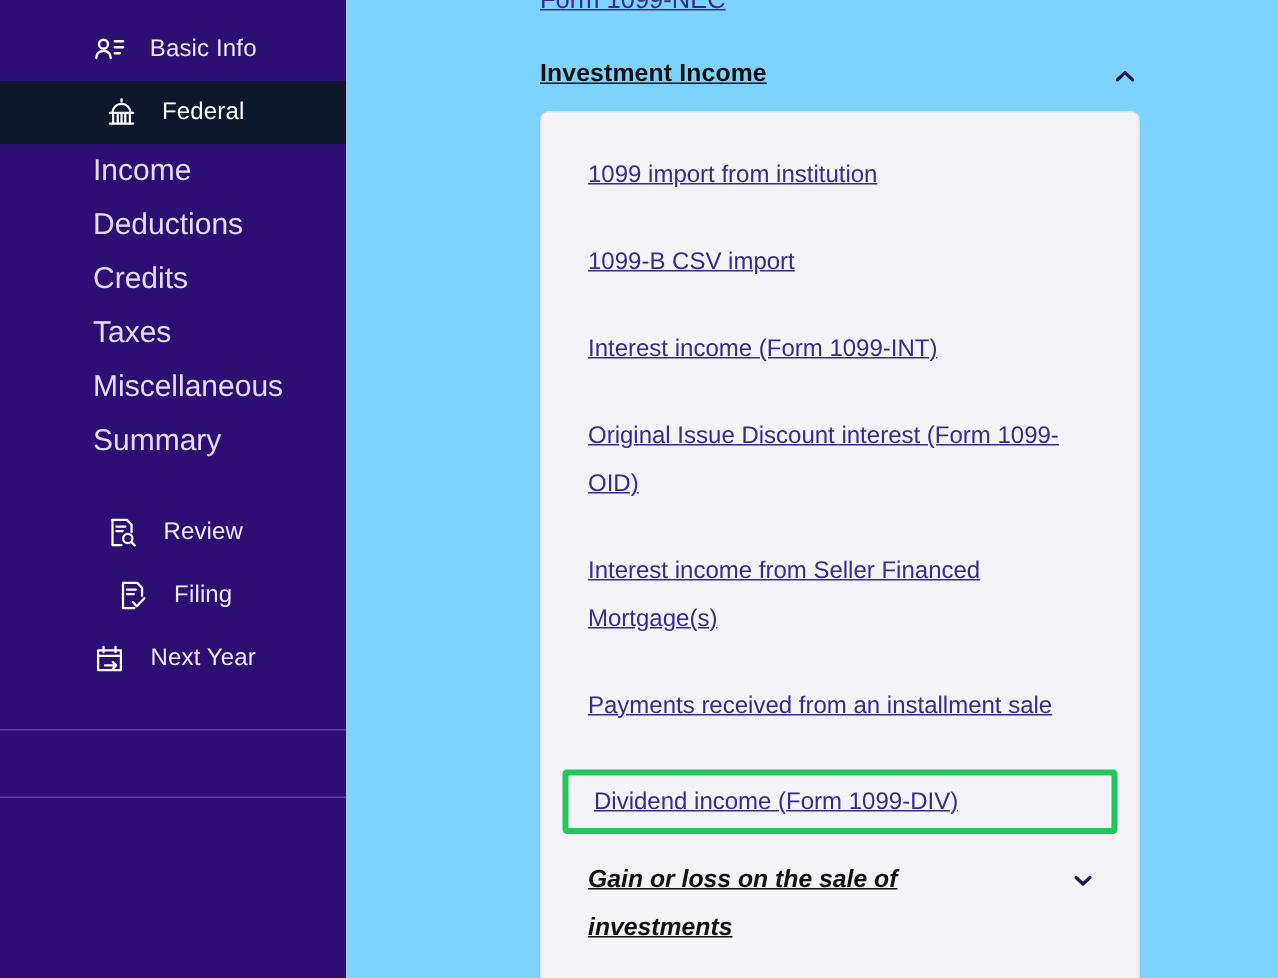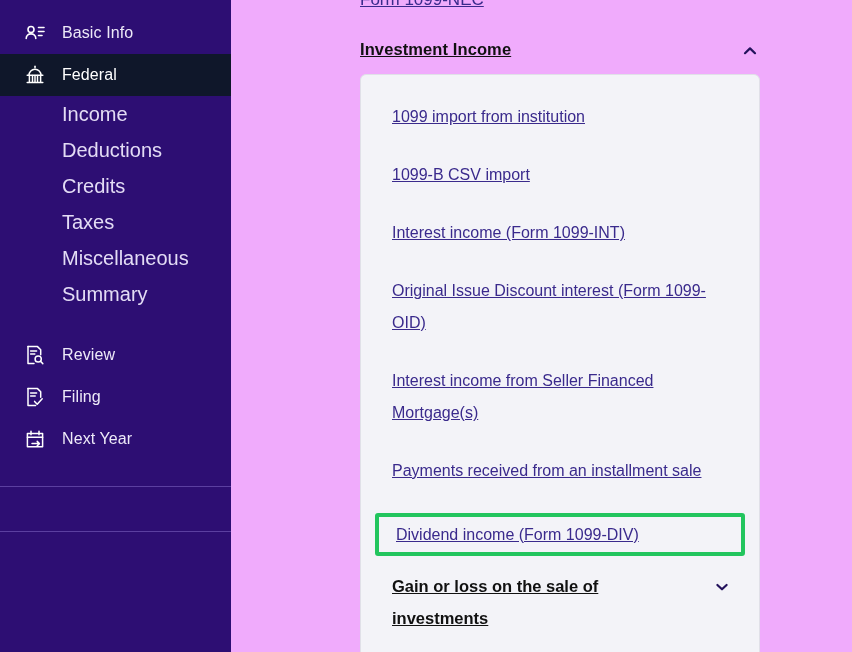--- a/index.html
+++ b/index.html
@@ -15,24 +15,24 @@
   .sidebar {
     width: 231px; height: 652px;
     background: #2D0E73;
     position: relative;
     flex: 0 0 231px;
     overflow: hidden;
   }
   .nav-item {
     display: flex; align-items: center;
     height: 42px;
-    padding-left: 22px;
     color: #EDE9F8;
     font-size: 16px;
     letter-spacing: .1px;
+    justify-content: center;
   }
   .nav-item.active { background: #0f172a; color: #ffffff; }
   .nav-item .ico {
     width: 26px; height: 26px;
     margin-right: 14px;
     display: inline-flex; align-items: center; justify-content: center;
     flex: 0 0 26px;
   }
   .nav-item .ico svg { display: block; }
   .nav-sub {
@@ -60,21 +60,21 @@
     width: 10px; height: 641px;
     background: #C6C6CC;
     border-radius: 6px;
   }
 
   
   .main {
     position: relative;
     flex: 1 1 auto;
     height: 652px;
-    background: #f0abfc;
+    background: #7dd3fc;
     overflow: hidden;
   }
   .content {
     position: absolute;
     left: 129px; top: -12px;
     width: 530px;
   }
   .top-link {
     display: block;
     color: #3A2A8C;
@@ -110,21 +110,21 @@
     background: #F3F3F8;
     border: 1px solid #E0E0E8;
     border-radius: 6px;
     padding: 26px 0 16px 0;
   }
   .panel-row {
     padding: 0 31px;
     margin-bottom: 26px;
     position: relative;
   }
-  .panel-row:last-child { margin-bottom: 0; }
+  .panel-row:last-child { margin-bottom: 0; font-style: italic; }
   .panel-link {
     color: #3A2A8C;
     font-size: 16px;
     line-height: 32px;
     text-decoration: underline;
     display: inline;
     cursor: pointer;
   }
   .panel-row.highlighted {
     margin: 0 14px 14px 14px;

